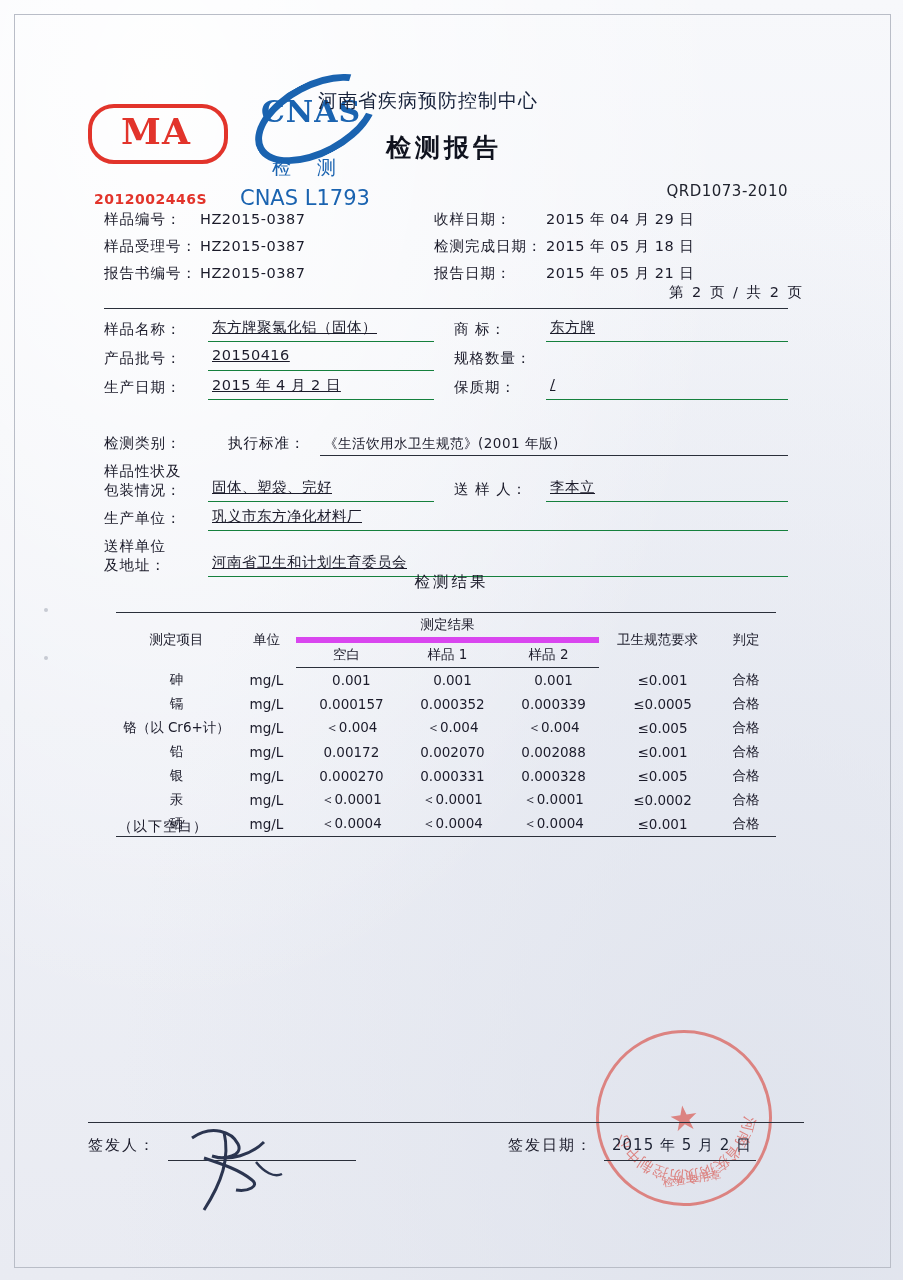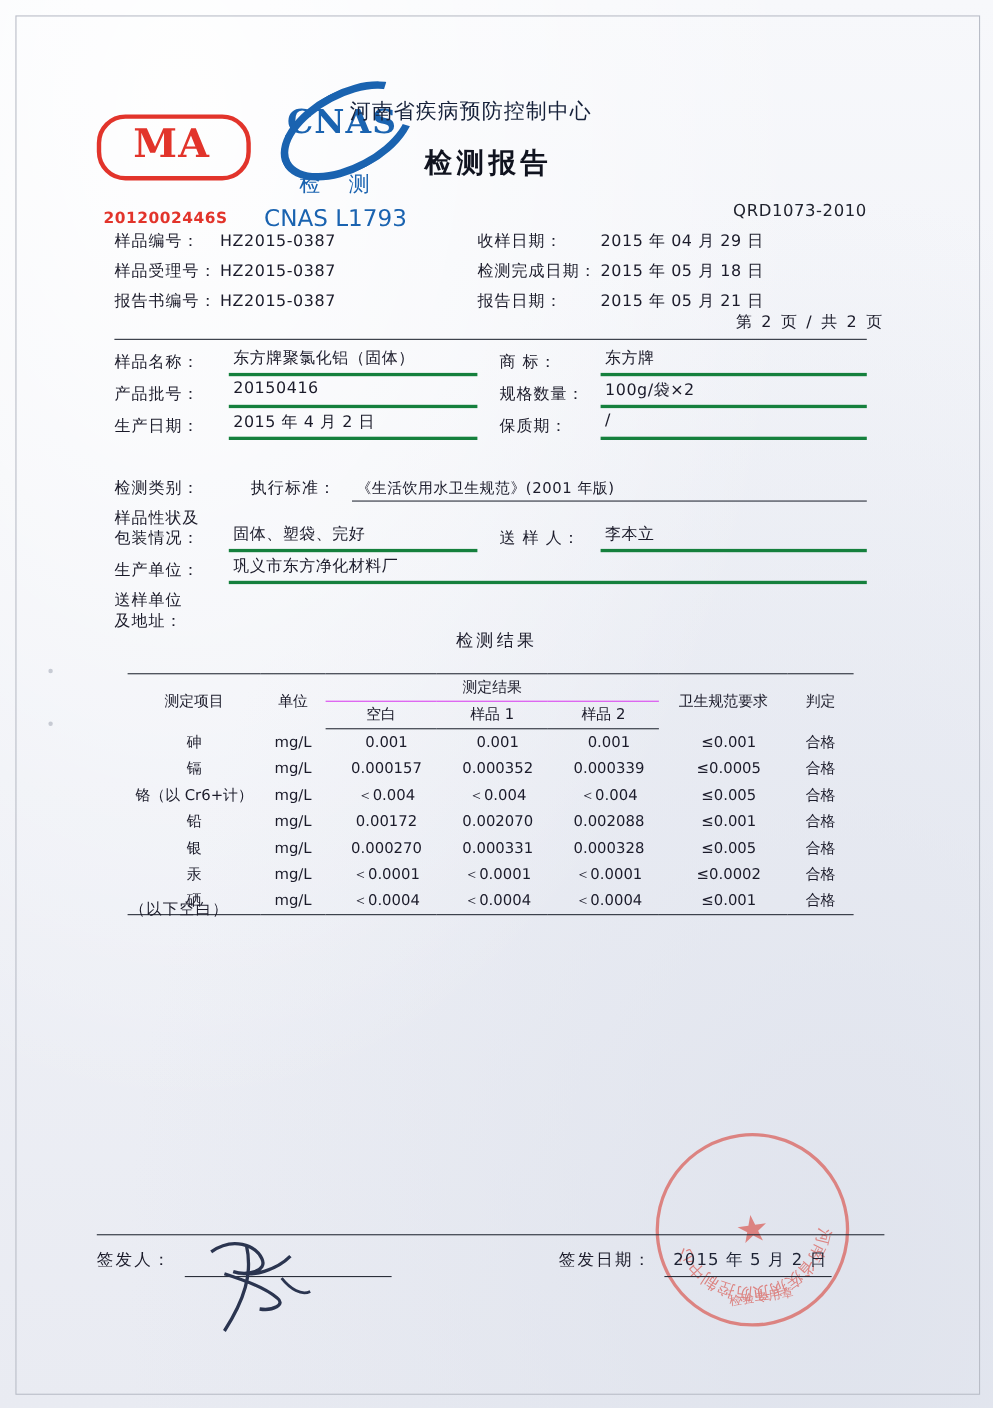--- a/index.html
+++ b/index.html
@@ -199,24 +199,25 @@
     flex: 0 0 104px;
     letter-spacing: 1px;
     padding-bottom: 3px;
   }
   .f-label.two-line {
     line-height: 1.35;
     padding-bottom: 1px;
   }
   .f-val {
     flex: 1 1 auto;
-    border-bottom: 3px solid #15803d;
+    border-bottom: 1px solid #15803d;
     padding: 0 4px 3px 4px;
     min-height: 20px;
     letter-spacing: 0.5px;
+    text-decoration: underline;
   }
   .f-val.mid { flex: 0 0 218px; }
   .f-spacer { flex: 0 0 20px; }
   .f-label-right {
     width: 92px;
     flex: 0 0 92px;
     letter-spacing: 1px;
     padding-bottom: 3px;
   }
   .std-stack {
@@ -262,21 +263,21 @@
   }
   .rtable tbody tr:last-child td {
     border-bottom: 1px solid #2a2f3a;
   }
   .col-item { width: 120px; text-align: center; }
   .col-unit { width: 70px; }
   .col-res  { width: 104px; text-align: left; padding-left: 14px !important; }
   .col-req  { width: 130px; text-align: left; padding-left: 14px !important; }
   .col-jud  { width: 80px; }
   .group-head {
-    border-bottom: 1px solid #d946ef;
+    border-bottom: 6px solid #d946ef;
   }
   .blank-note {
     position: absolute;
     left: 118px;
     top: 818px;
     font-size: 14px;
     letter-spacing: 1px;
   }
 
   
@@ -448,21 +449,20 @@
       <div class="f-spacer"></div>
       <div class="f-label-right">商 标：</div>
       <div class="f-val">东方牌</div>
     </div>
 
     <div class="info-row">
       <div class="f-label">产品批号：</div>
       <div class="f-val mid">20150416</div>
       <div class="f-spacer"></div>
       <div class="f-label-right">规格数量：</div>
-      <div class="f-val">100g/袋×2</div>
     </div>
 
     <div class="info-row">
       <div class="f-label">生产日期：</div>
       <div class="f-val mid">2015 年 4 月 2 日</div>
       <div class="f-spacer"></div>
       <div class="f-label-right">保质期：</div>
       <div class="f-val">/</div>
     </div>
 
@@ -489,20 +489,21 @@
     <div class="info-row">
       <div class="f-label">生产单位：</div>
       <div class="f-val">巩义市东方净化材料厂</div>
     </div>
 
     <div class="info-row" style="min-height:44px;">
       <div class="f-label two-line">
         <div>送样单位</div>
         <div>及地址：</div>
       </div>
+      <div class="f-val">河南省卫生和计划生育委员会</div>
     </div>
 
   </div>
 
   <div class="results-title">检测结果</div>
 
   <table class="rtable">
     <thead>
       <tr class="topline">
         <td class="col-item" rowspan="2">测定项目</td>

